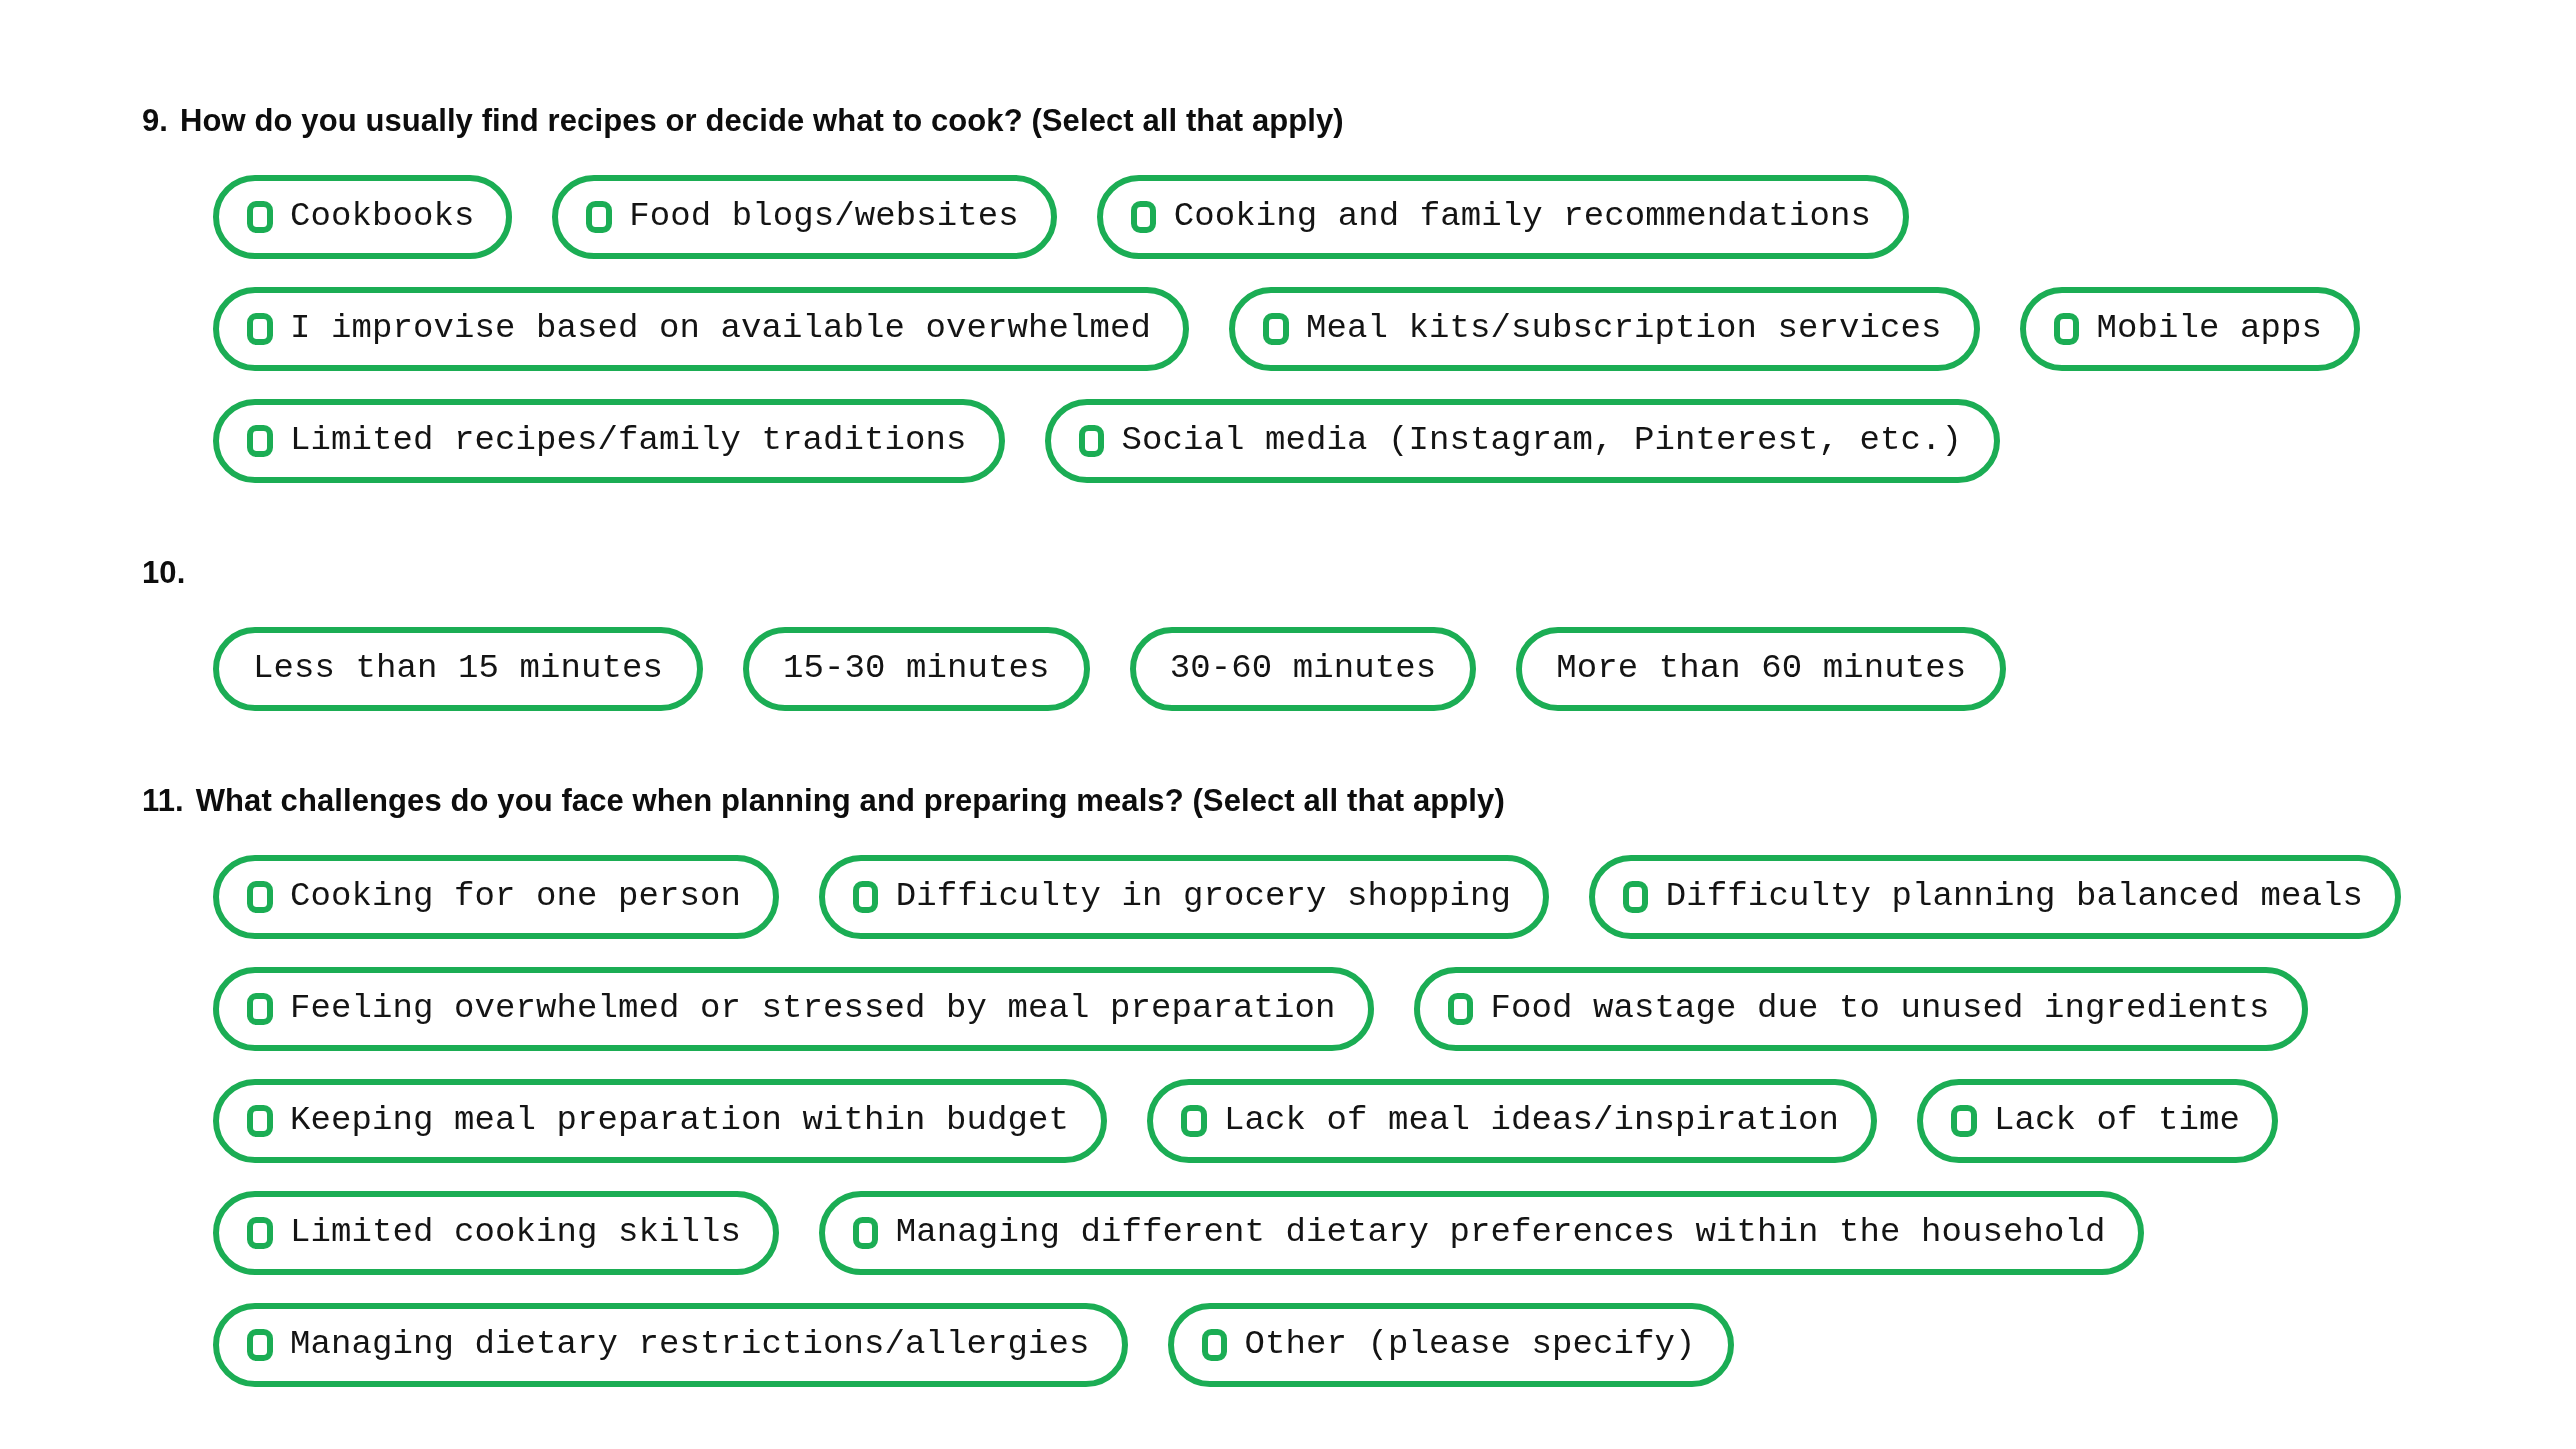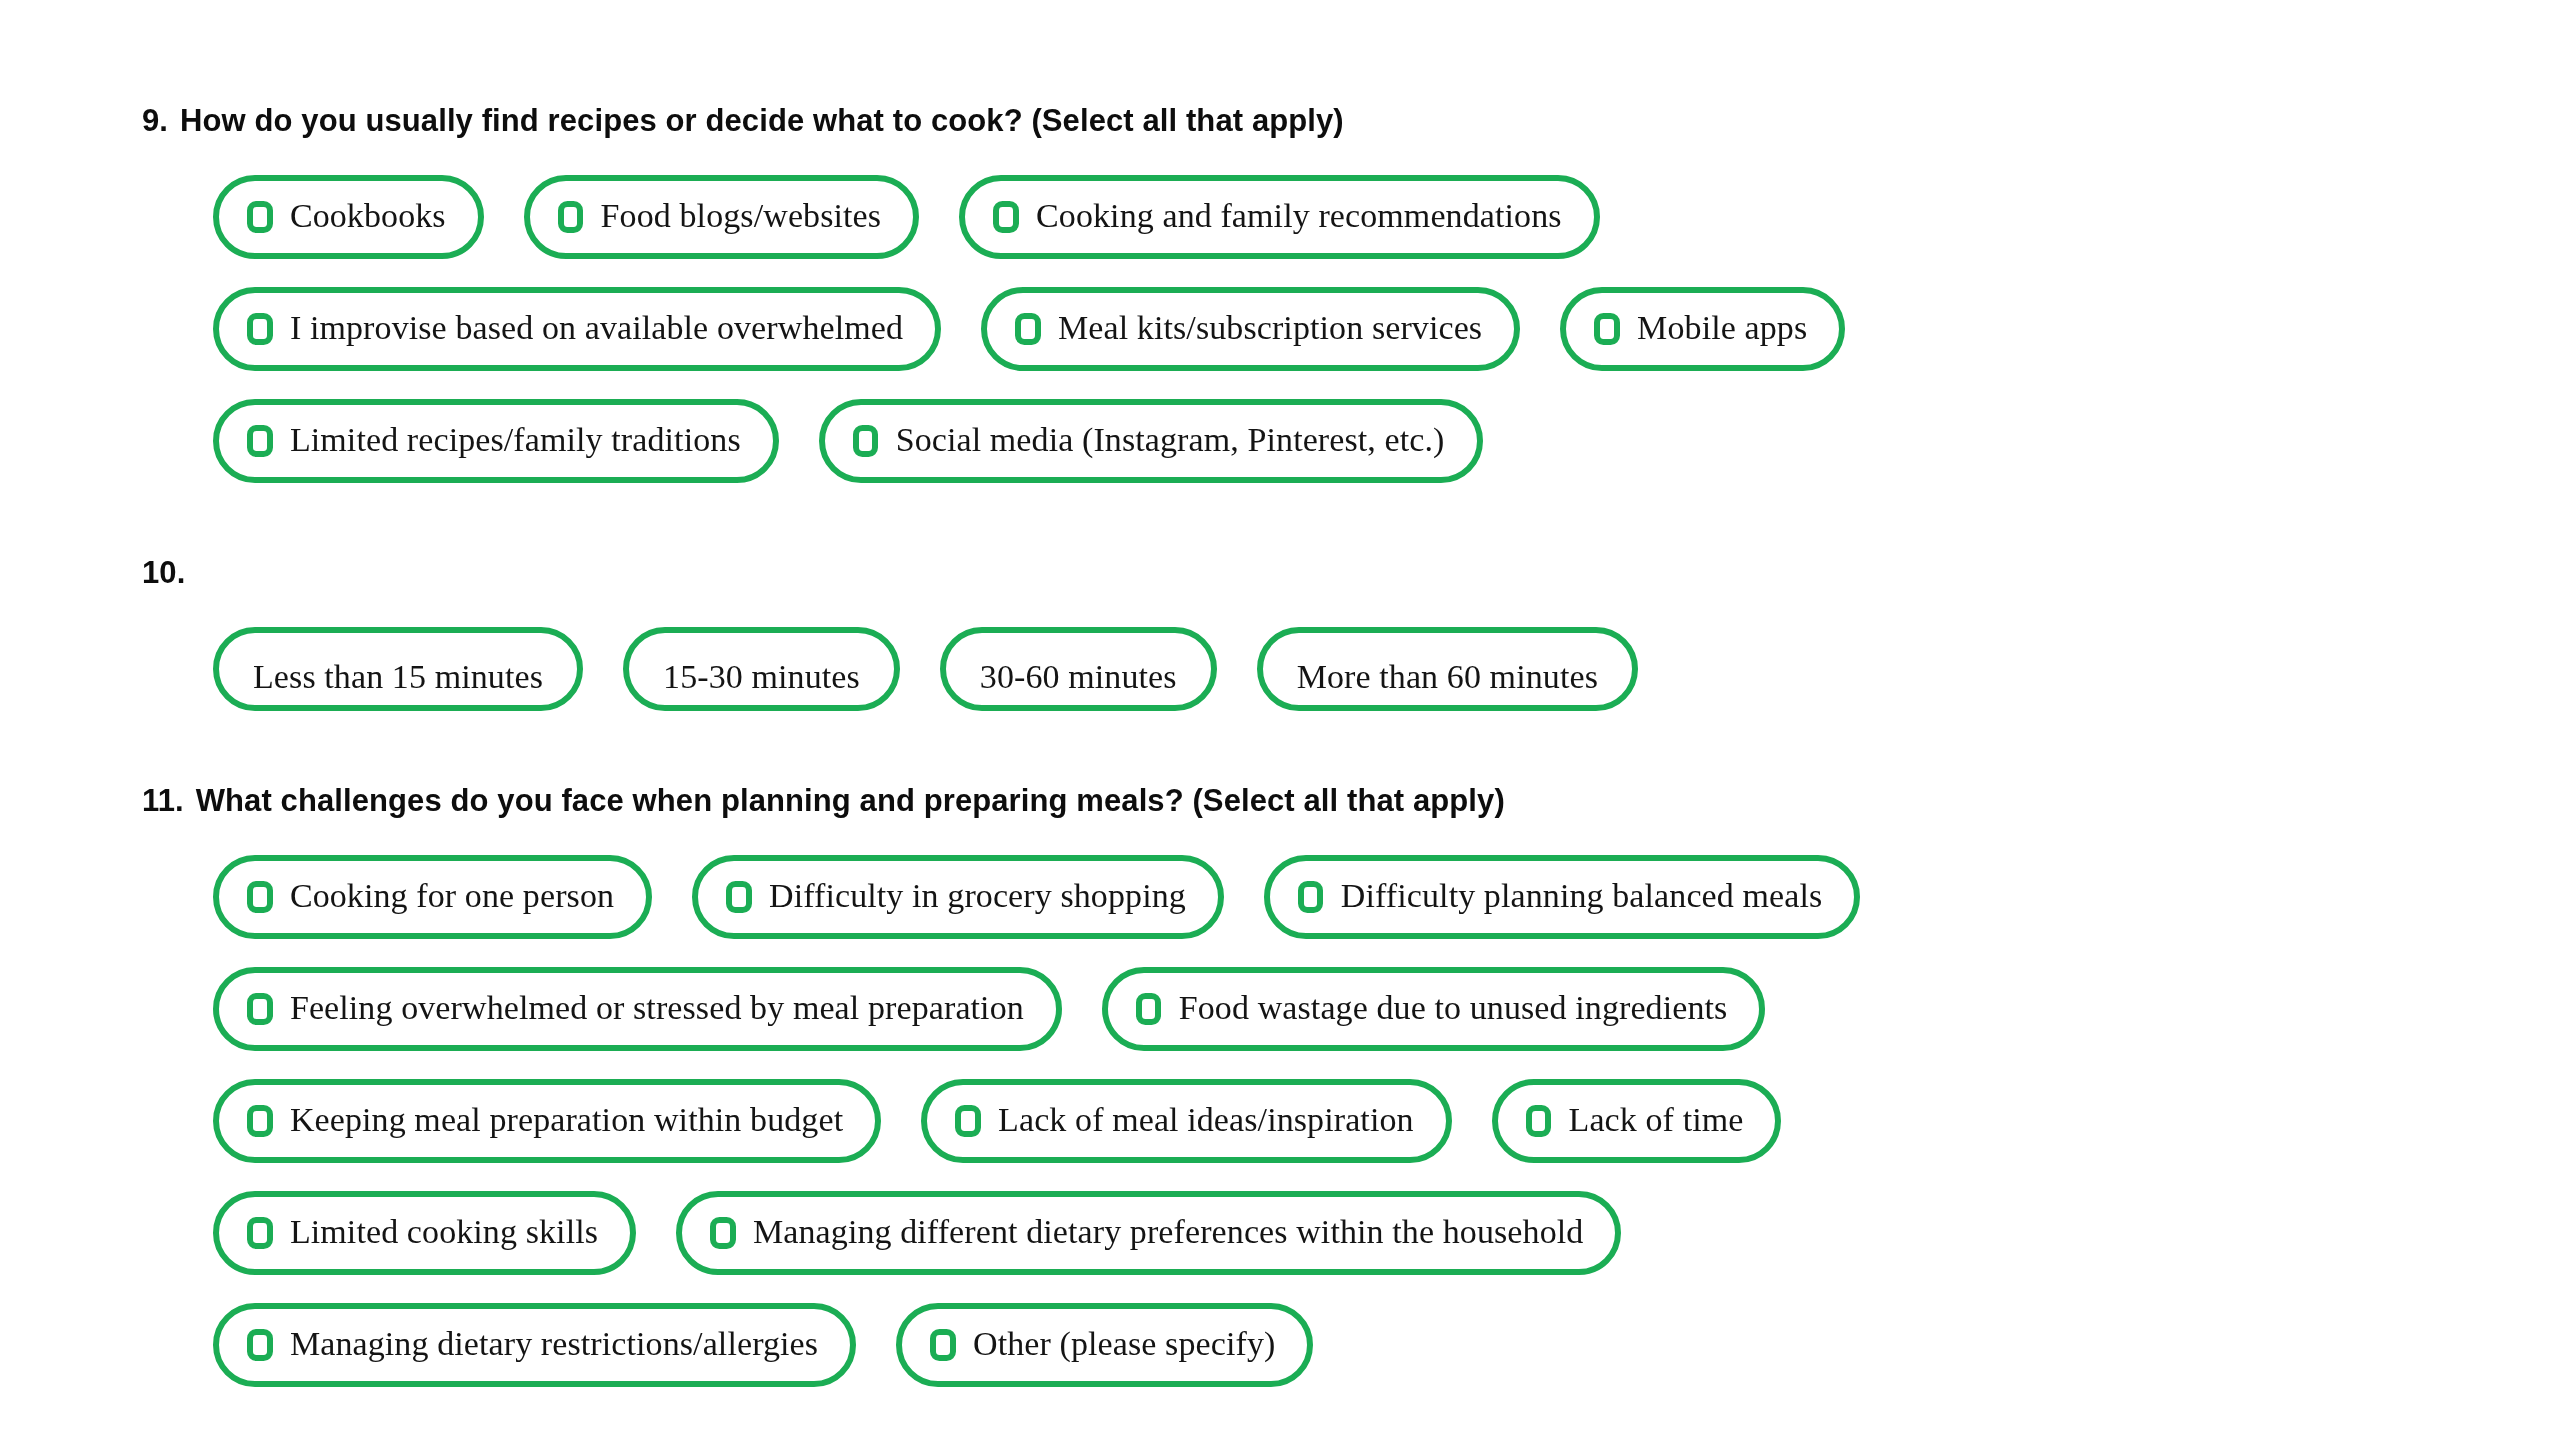--- a/index.html
+++ b/index.html
@@ -45,30 +45,30 @@
   }
   .pill{
     height:84px;
     border:6.7px solid var(--green);
     border-radius:42px;
     background:#ffffff;
     display:inline-flex;
     align-items:center;
     padding:0 32px 0 28px;
     gap:17.4px;
-    font-family:Liberation Serif, serif;
+    font-family:Liberation Mono, monospace;
     font-size:34px;
     line-height:1;
     color:#141414;
     letter-spacing:0.1px;
     cursor:pointer;
     white-space:nowrap;
   }
   .pill.no-check{
-    padding:8px 34px;
+    padding:17px 34px;
     align-items:flex-end;
   }
   .cb{
     width:25.5px;
     height:32px;
     border:6px solid var(--green);
     border-radius:9.4px;
     background:#ffffff;
     flex:none;
   }

